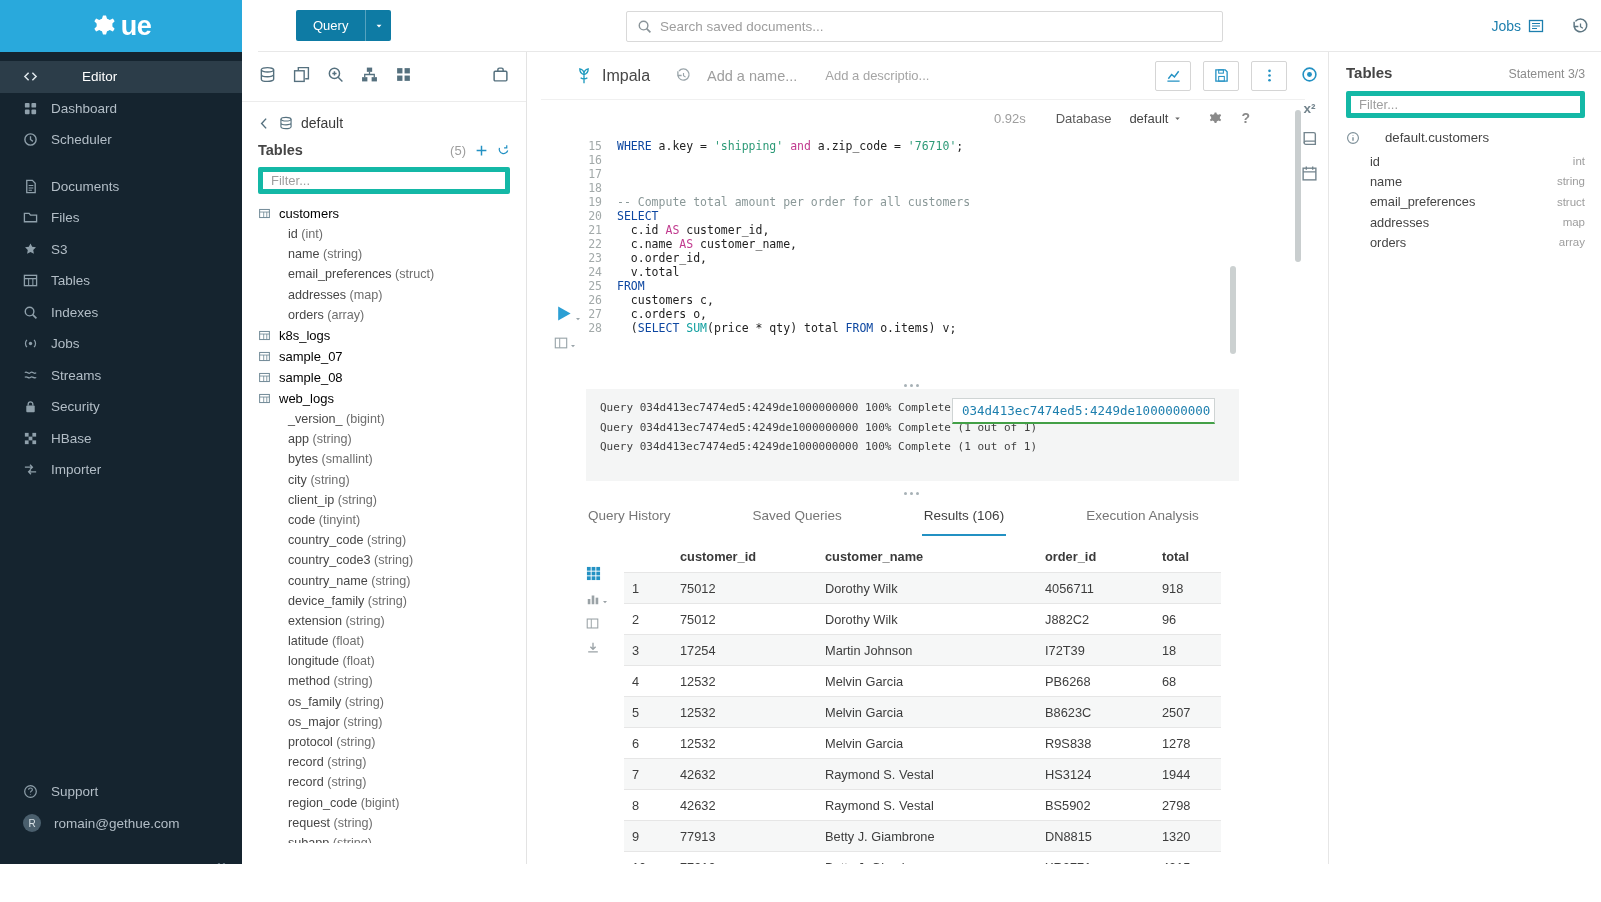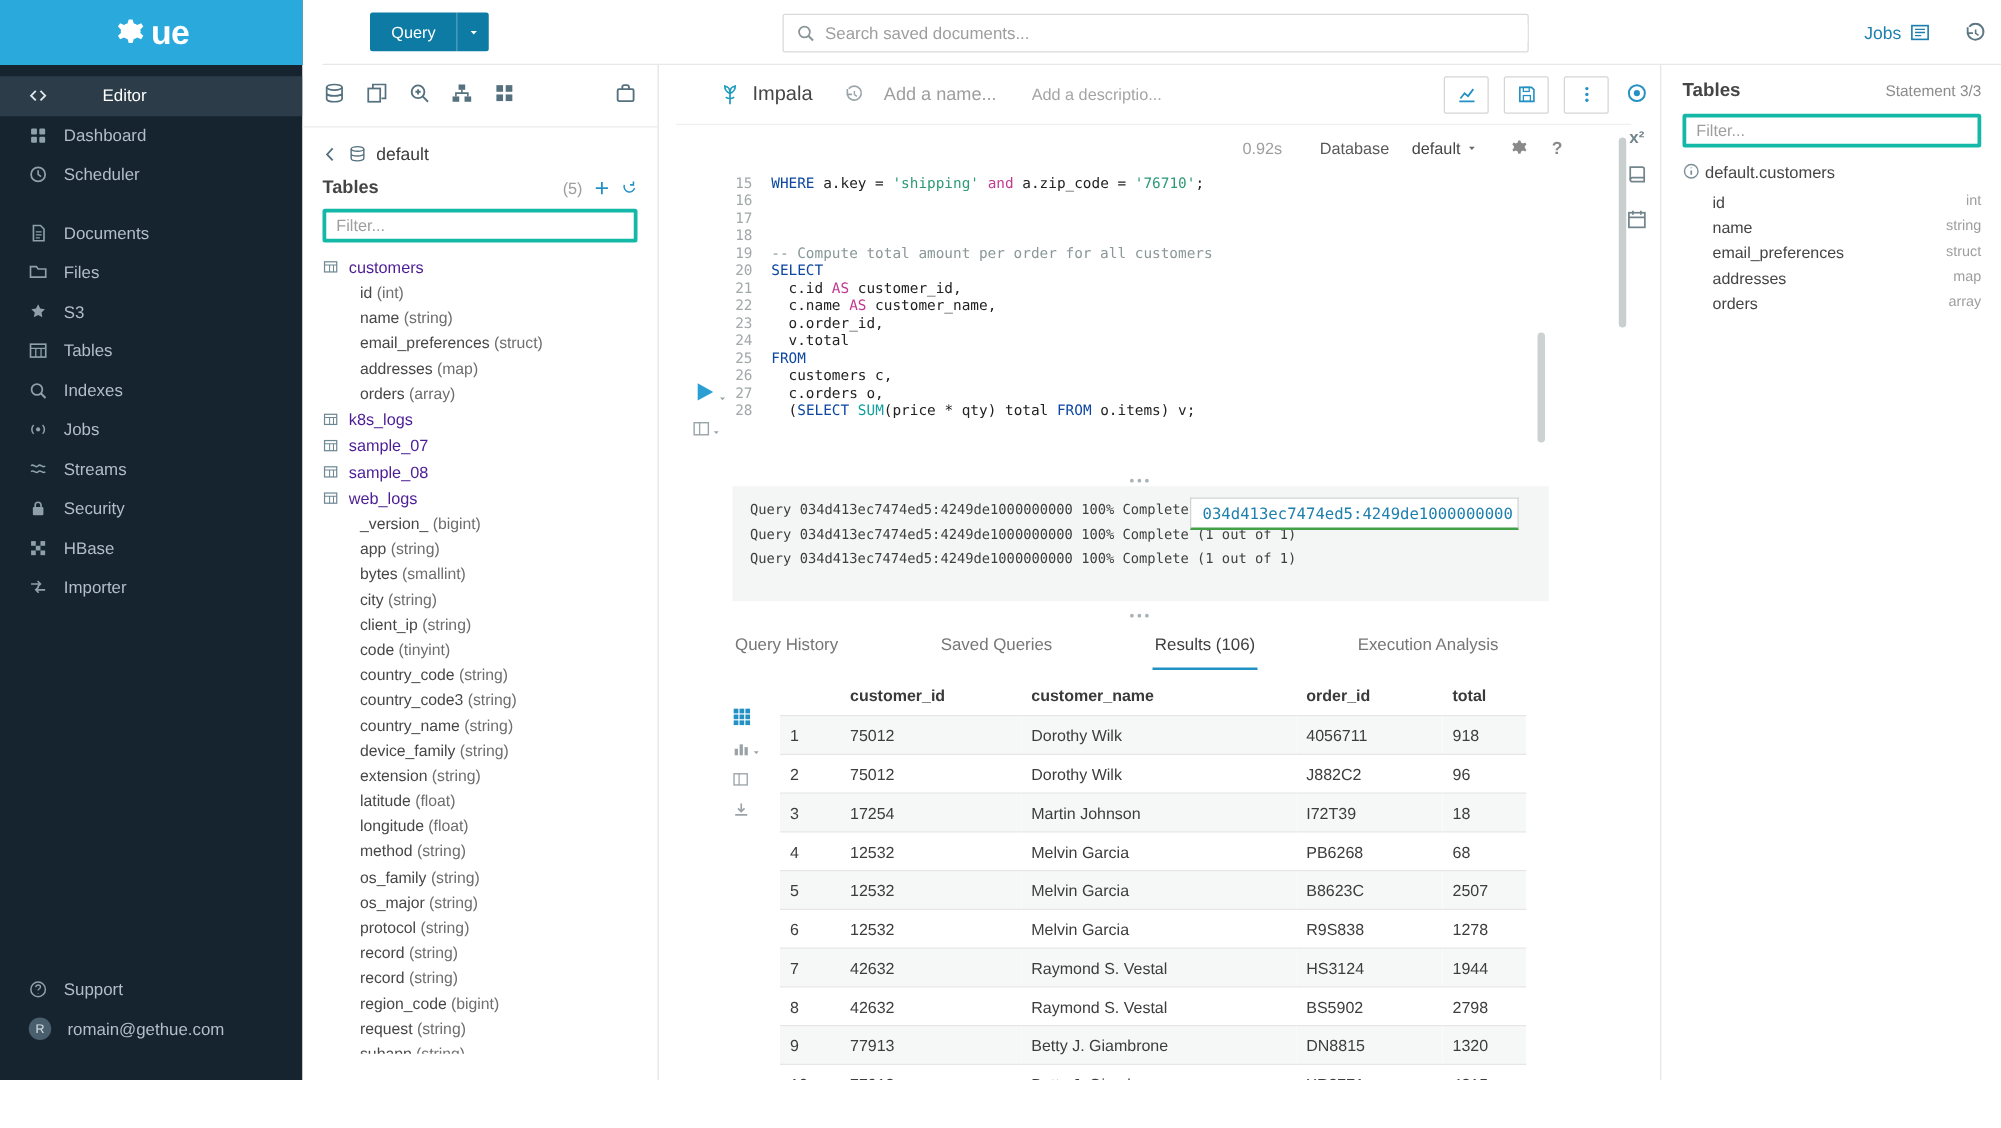--- a/index.html
+++ b/index.html
@@ -39,23 +39,23 @@
   .aicon { cursor:pointer; }
   .aicon.last { margin-left:auto; }
   .assist-crumb { margin:13px 16px 0; display:flex; align-items:center; gap:8px; font-size:14px; color:#3b3b3b; }
   .assist-crumb .chev { color:#8a8a8a; cursor:pointer; }
   .assist-crumb .ic { color:#55707e; }
   .assist-tables-row { margin:11px 16px 0; display:flex; align-items:center; font-size:14.5px; color:#454545; font-weight:bold; }
   .atr-right { margin-left:auto; display:flex; align-items:center; gap:9px; }
   .tables-count { color:#9e9e9e; font-weight:normal; font-size:13px; }
   .atr-right .ic { color:#2391c3; cursor:pointer; }
   .assist-filter { margin:9px 16px 0; }
-  .assist-filter input, .ra-filter input { width:100%; height:27px; border:3px solid #14b8a6; border-radius:2px; padding:0 8px; font-size:13px; color:#444; outline:none; font-family:"Liberation Sans",sans-serif; }
+  .assist-filter input, .ra-filter input { width:100%; height:27px; border:5px solid #14b8a6; border-radius:2px; padding:0 8px; font-size:13px; color:#444; outline:none; font-family:"Liberation Sans",sans-serif; }
   #table-tree { margin-top:9px; padding-left:16px; height:640px; overflow:hidden; }
-  .tree-table { height:21px; display:flex; align-items:center; gap:8px; font-size:13px; color:#4c1d95; cursor:pointer; white-space:nowrap;text-align:right; }
+  .tree-table { height:21px; display:flex; align-items:center; gap:8px; font-size:13px; color:#000000; cursor:pointer; white-space:nowrap;text-align:right; }
   .tree-table .ic { color:#6e8794; }
   .tree-col { height:20.2px; display:flex; align-items:center; padding-left:30px; font-size:12.6px; color:#474747; cursor:pointer; white-space:nowrap; }
   .tree-col-type { color:#6e6e6e; }
 
   
   .main { position:absolute; left:541px; top:52px; width:764px; height:850px; background:#fff; }
   .main-header { position:absolute; left:0; top:0; width:100%; height:48px; display:flex; align-items:center; padding:0 18px 0 34px; border-bottom:1px solid #f0f0f0; }
   .engine { display:flex; align-items:center; gap:9px; font-size:16px; color:#464646; }
   .engine .ic { color:#1f9bbf; }
   .hdr-history { margin-left:26px; color:#9aa5aa; cursor:pointer; }
@@ -114,21 +114,21 @@
   
   .right-strip { position:absolute; left:1291px; top:52px; width:38px; height:850px; border-right:1px solid #e6e6e6; display:flex; flex-direction:column; align-items:center; padding-top:14px; gap:14px; color:#73848d; }
   .right-strip .sicon { cursor:pointer; }
   .right-strip .sicon.active { color:#2391c3; }
   .fn-glyph { font-size:13.5px; font-weight:bold; color:#73848d; }
   .right-assist { position:absolute; left:1330px; top:52px; width:271px; height:850px; padding:12px 16px 0; }
   .ra-header { display:flex; align-items:baseline; }
   .ra-title { font-size:15px; font-weight:bold; color:#454545; }
   .ra-statement { margin-left:auto; font-size:12.3px; color:#8c8c8c;text-align:right; }
   .ra-filter { margin-top:10px; }
-  .ra-table { margin-top:12px; display:flex; align-items:flex-start; gap:4px; font-size:13.2px; color:#454545; cursor:pointer; }
+  .ra-table { margin-top:12px; display:flex; align-items:flex-end; gap:25px; font-size:13.2px; color:#454545; cursor:pointer; }
   .ra-table .ic { color:#7d8f98; }
   #right-columns { margin-top:6px; }
   .rcol { display:flex; height:20.3px; align-items:center; padding-left:24px; cursor:pointer; }
   .rcol-name { font-size:12.8px; color:#454545; }
   .rcol-type { margin-left:auto; font-size:11.5px; color:#9e9e9e; }
 </style>
 </head>
 <body>
 
 <div class="app">

